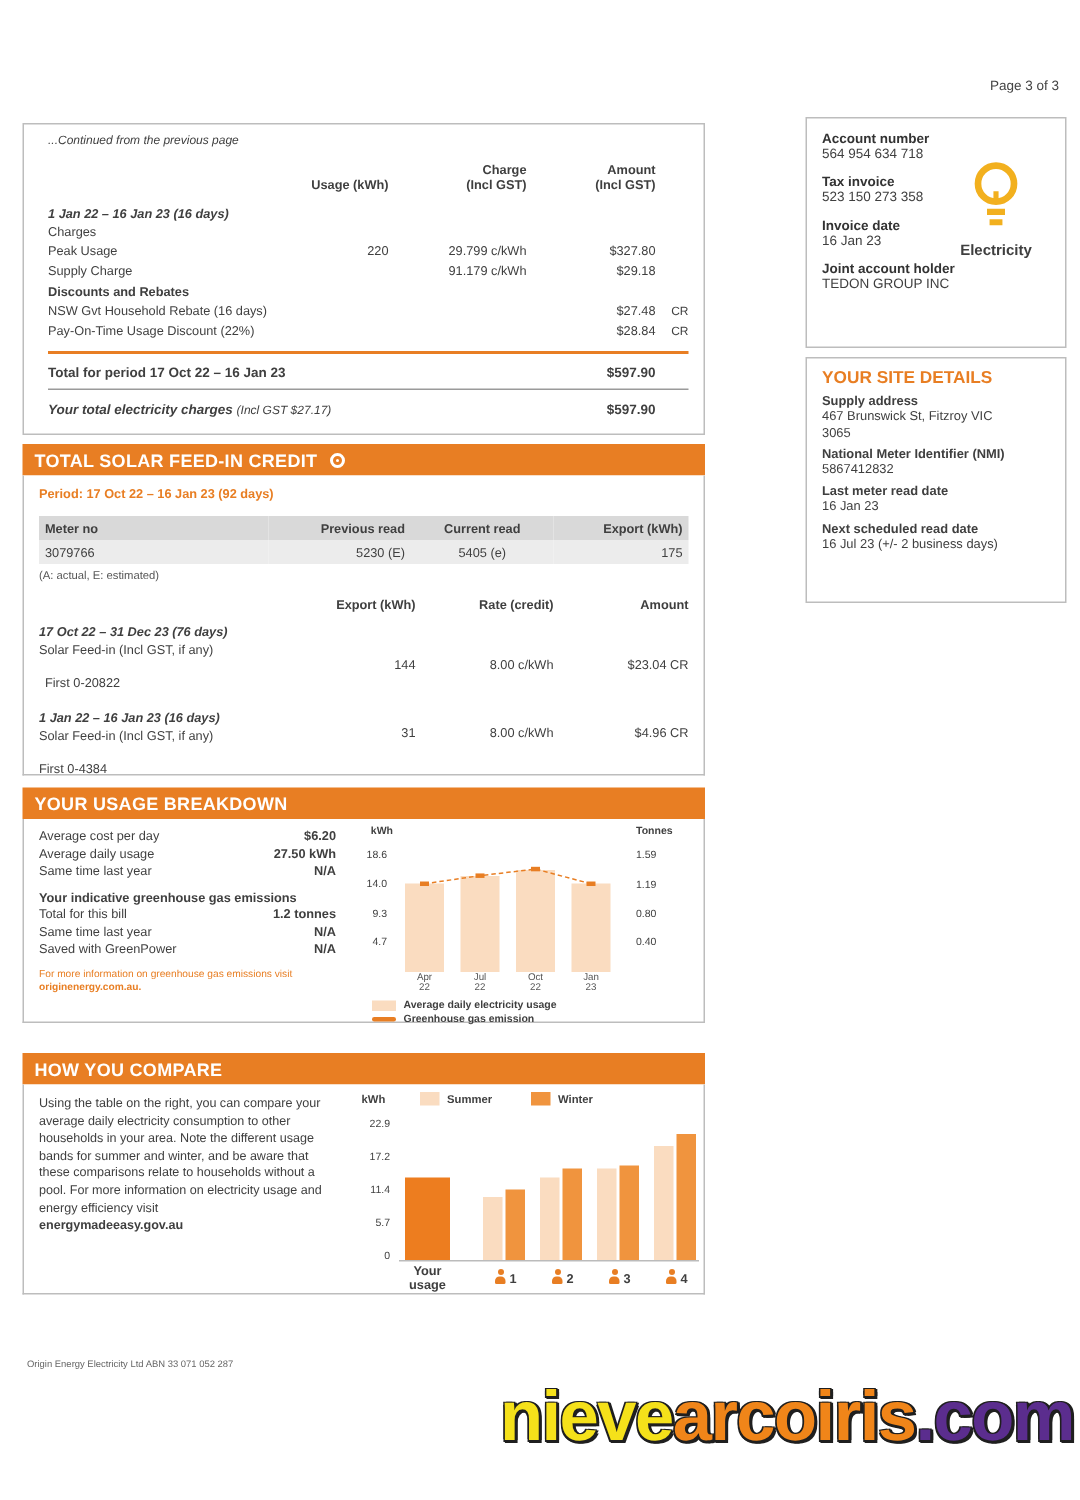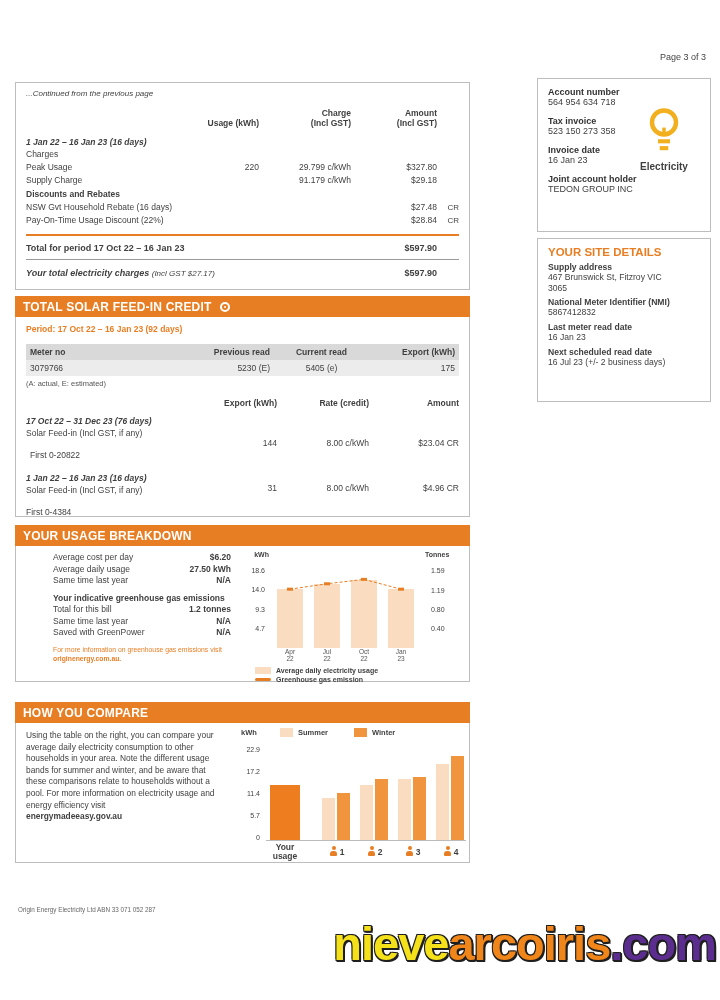--- a/index.html
+++ b/index.html
@@ -6,21 +6,21 @@
   html,body { background:#fff; }
   body { font-family:"Liberation Sans", sans-serif; color:#3f3f3f; }
   .page { position:relative; width:720px; height:1000px; background:#fff; overflow:hidden; }
 
   .page-label { position:absolute; top:52px; right:14px; font-size:9px; color:#444; }
 
   
   .left-col { position:absolute; left:15px; top:82px; width:455px; }
   .box { border:1px solid #bdbdbd; background:#fff; }
 
-  .box1 { height:208px; padding:6px 10px 4px 10px; overflow:hidden; }
+  .box1 { height:208px; padding:6px 10px 4px 16px; overflow:hidden; }
   .continued { font-style:italic; font-size:8px; color:#3f3f3f; margin-bottom:10px; }
   .grid5 { display:grid; grid-template-columns:1fr 62px 92px 86px 22px; align-items:end; }
   .grid5 .num { text-align:right; font-size:8.5px; }
   .hdr-cell { font-weight:bold; font-size:8.5px; text-align:right; line-height:1.2; }
   .sec-head { font-weight:bold; font-style:italic; font-size:8.5px; margin-top:9px; }
   .plain-head { font-weight:bold; font-size:8.5px; margin-top:2px; }
   .t-row { margin-top:3px; font-size:8.5px; }
   .t-row .lbl { font-size:8.5px; }
   .cr { font-size:8px; text-align:right; }
   .orange-rule { border-top:2px solid #e87e23; margin-top:9px; }
@@ -42,21 +42,21 @@
   .mt-cell { background:#ececec; padding:3px 4px; }
   .ra { text-align:right; }
   .mt-note { font-size:7.5px; margin-top:3px; color:#555; }
   .grid4c { display:grid; grid-template-columns:1fr 78px 92px 90px; font-size:8.5px; }
   .c-hdr { font-weight:bold; text-align:right; margin-top:10px; }
   .g-period { font-weight:bold; font-style:italic; font-size:8.5px; margin-top:8px; }
   .sub { font-size:8.5px; margin-top:2px; }
   .sub2 { font-size:8.5px; padding-left:4px; margin-top:12px; }
   .solar-total { display:flex; justify-content:space-between; border-top:1px solid #555; margin-top:8px; padding-top:5px; font-weight:bold; font-size:9.5px; }
 
-  .usage-box { height:136px; border-top:none; display:flex;padding-left:27px; }
+  .usage-box { height:136px; border-top:none; display:flex; }
   .u-left { width:212px; padding:6px 4px 4px 10px; }
   .stat { display:flex; justify-content:space-between; font-size:8.5px; margin-bottom:1.5px; }
   .stat .v { font-weight:bold; }
   .emis-head { font-weight:bold; font-size:8.5px; margin:8px 0 1px 0; }
   .footnote { color:#e87e23; font-size:6.8px; margin-top:9px; line-height:1.3; }
   .footnote b { font-weight:bold; }
 
   .chart1 { position:relative; width:240px; padding-top:5px; }
   .c1titles { display:flex; font-size:7px; font-weight:bold; color:#3f3f3f; }
   .c1titles .lt { width:34px; text-align:right; }

